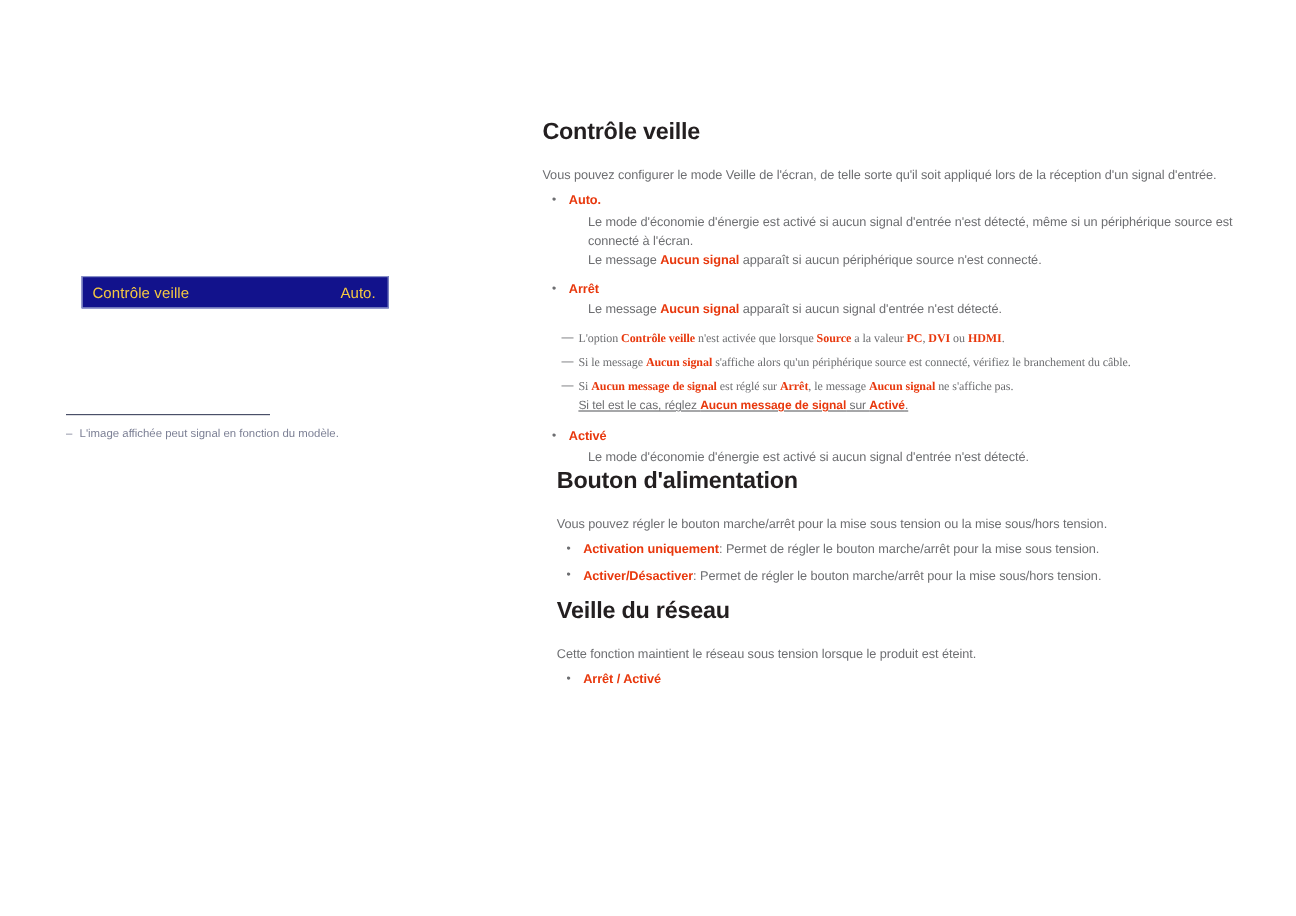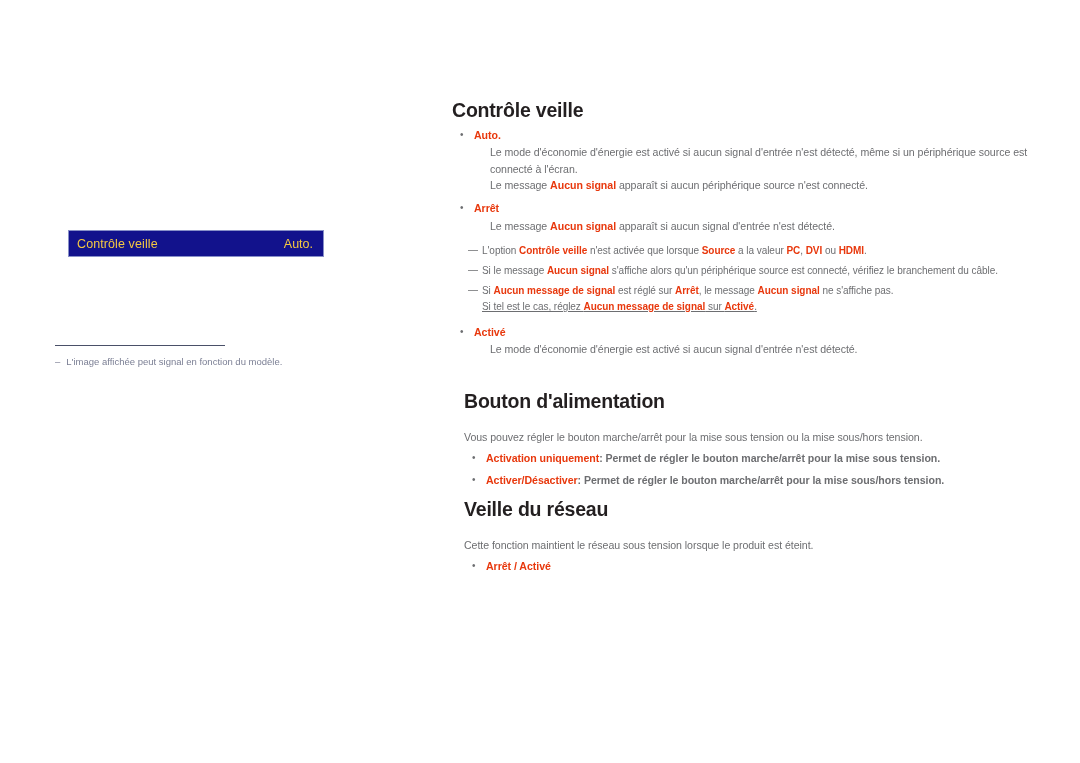--- a/index.html
+++ b/index.html
@@ -143,31 +143,31 @@
     letter-spacing: -0.05px;
   }
   .note-dash {
     flex: 0 0 auto;
     width: 14px;
     color: #6d6e71;
     font-size: 10px;
     position: relative;
     top: -1px;
   }
-  .note-text { flex: 1 1 auto; }
+  .note-text { flex: 1 1 auto; font-family: Liberation Serif, serif; }
   .note-cont {
     font-size: 10px;
     line-height: 1.6;
     color: #6d6e71;
     margin-left: 30px;
     letter-spacing: -0.05px;
     text-decoration: underline;
   }
   .red-b { color: #e8380d; font-weight: bold; }
-  .gray { color: #6d6e71; font-weight: bold; }
+  .gray { color: #6d6e71; }
 
   .sp-4 { height: 4px; }
   .sp-7 { height: 7px; }
   .sp-9 { height: 9px; }
 </style>
 </head>
 <body>
 
 <div class="left-col">
 
@@ -181,20 +181,21 @@
   <div class="footnote">
     <span class="dash">‒</span>
     <span>L'image affichée peut signal en fonction du modèle.</span>
   </div>
 </div>
 
 <div class="content">
 
   <div class="sec-1">
     <h1 class="section-title">Contrôle veille</h1>
+    <p class="intro">Vous pouvez configurer le mode Veille de l'écran, de telle sorte qu'il soit appliqué lors de la réception d'un signal d'entrée.</p>
 
     <ul class="bullets">
 
       <li>
         <div class="blt-row">
           <span class="blt-dot">•</span>
           <span class="blt-text red-b">Auto.</span>
         </div>
         <div class="sub-line"><span>Le mode d'économie d'énergie est activé si aucun signal d'entrée n'est détecté, même si un périphérique source est connecté à l'écran.</span></div>
         <div class="sub-line">Le message <span class="red-b">Aucun signal</span> apparaît si aucun périphérique source n'est connecté.</div>

